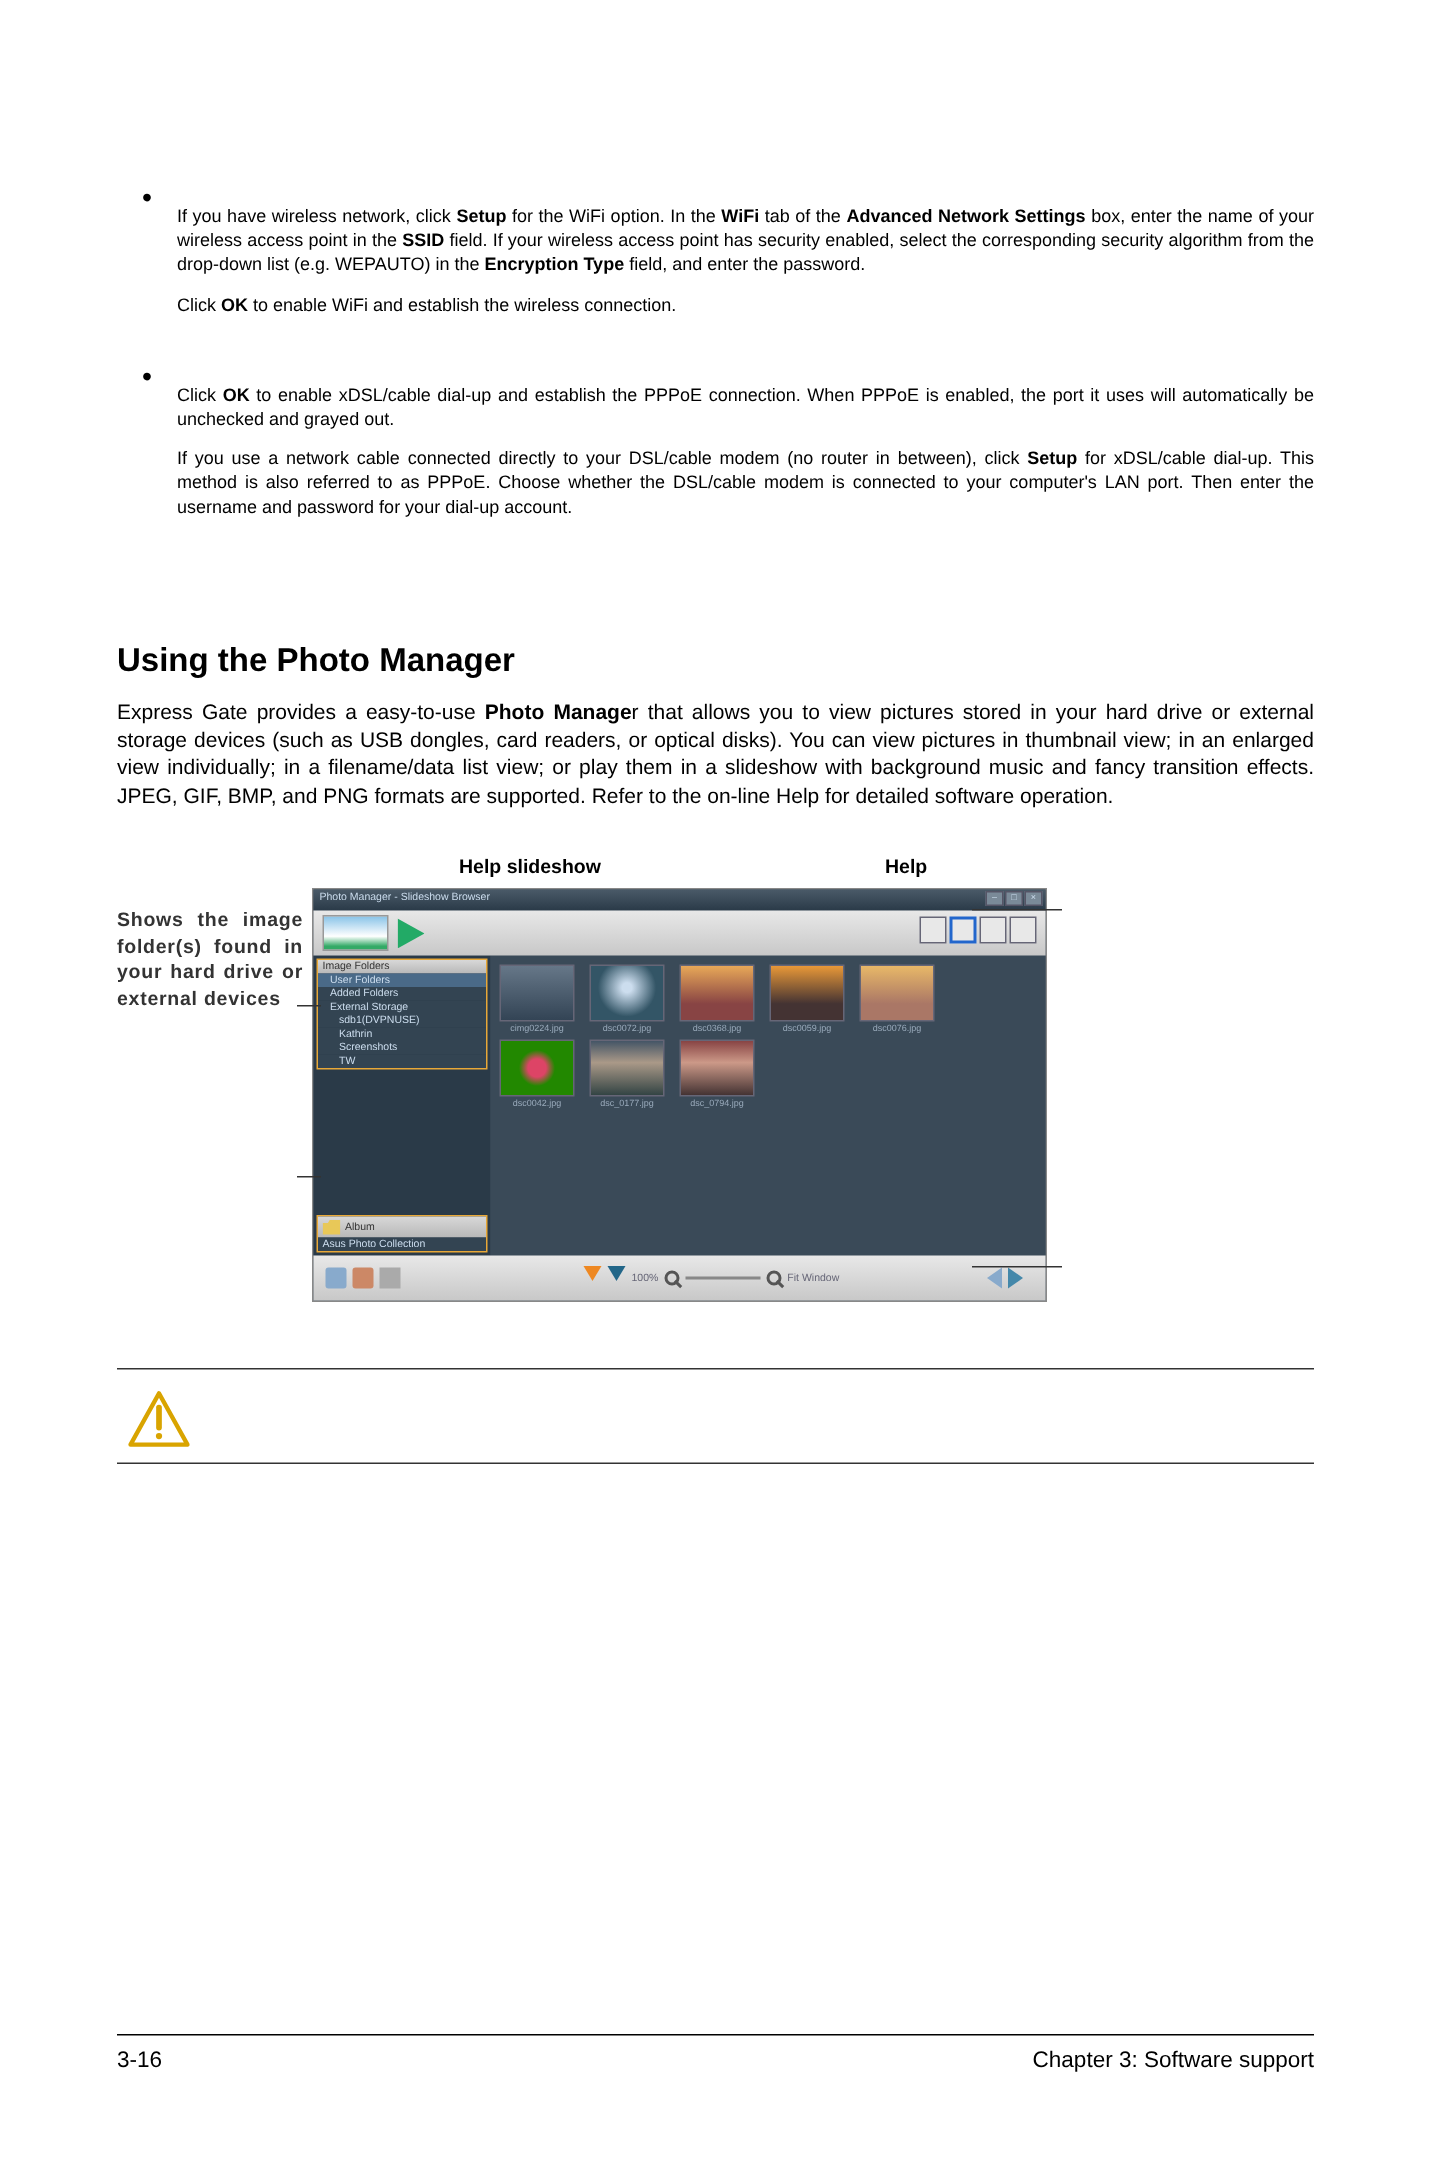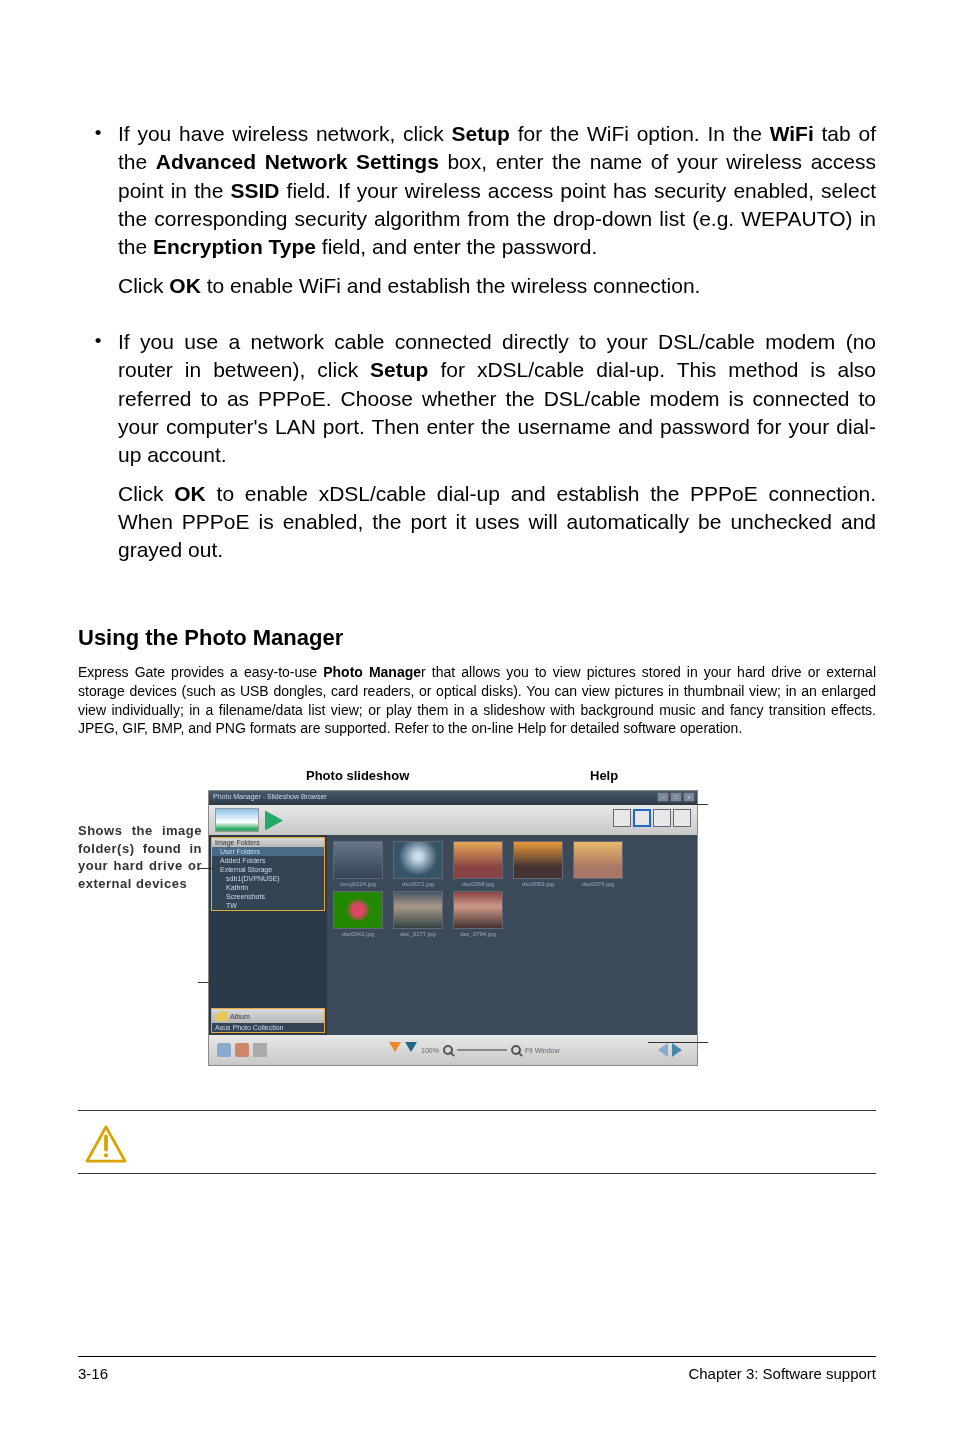--- a/index.html
+++ b/index.html
@@ -21,31 +21,32 @@
       margin-bottom: 18px;
     }
     .bullet {
       width: 40px;
       font-size: 19px;
       padding-top: 2px;
       text-align: center;
     }
     .bullet-content {
       flex: 1;
-      font-size: 21px;
+      font-size: 12px;
       line-height: 1.35;
       text-align: justify;
+      margin-top: 16px;
     }
     .bullet-content p {
       margin-bottom: 10px;
     }
     .section-heading {
       font-size: 22px;
       font-weight: bold;
-      margin-top: 50px;
+      margin-top: 71px;
       margin-bottom: 12px;
     }
     .body-text {
       font-size: 14px;
       line-height: 1.35;
       text-align: justify;
     }
     b { font-weight: bold; }
     
     .diagram-wrap {
@@ -67,21 +68,21 @@
     }
     .left-desc {
       width: 130px;
       font-size: 13px;
       font-weight: bold;
       color: #333;
       line-height: 1.35;
       text-align: justify;
       padding-right: 6px;
     }
-    .left-desc .d1 { margin-top: 32px; letter-spacing: 0.5px; }
+    .left-desc .d1 { margin-top: 12px; letter-spacing: 0.5px; }
     .left-desc .d2 { margin-top: 22px; letter-spacing: 0.5px; }
     .right-desc {
       width: 140px;
       font-size: 13px;
       font-weight: bold;
       color: #333;
       line-height: 1.35;
       padding-left: 10px;
       text-align: justify;
     }
@@ -314,31 +315,31 @@
   <div class="bullet">•</div>
   <div class="bullet-content">
     <p>If you have wireless network, click <b>Setup</b> for the WiFi option. In the <b>WiFi</b> tab of the <b>Advanced Network Settings</b> box, enter the name of your wireless access point in the <b>SSID</b> field. If your wireless access point has security enabled, select the corresponding security algorithm from the drop-down list (e.g. WEPAUTO) in the <b>Encryption Type</b> field, and enter the password.</p>
     <p>Click <b>OK</b> to enable WiFi and establish the wireless connection.</p>
   </div>
 </div>
 
 <div class="bullet-block">
   <div class="bullet">•</div>
   <div class="bullet-content">
+    <p>Click <b>OK</b> to enable xDSL/cable dial-up and establish the PPPoE connection. When PPPoE is enabled, the port it uses will automatically be unchecked and grayed out.</p>
     <p>If you use a network cable connected directly to your DSL/cable modem (no router in between), click <b>Setup</b> for xDSL/cable dial-up. This method is also referred to as PPPoE. Choose whether the DSL/cable modem is connected to your computer's LAN port. Then enter the username and password for your dial-up account.</p>
-    <p>Click <b>OK</b> to enable xDSL/cable dial-up and establish the PPPoE connection. When PPPoE is enabled, the port it uses will automatically be unchecked and grayed out.</p>
   </div>
 </div>
 
 <h2 class="section-heading">Using the Photo Manager</h2>
 <p class="body-text">Express Gate  provides a easy-to-use <b>Photo Manage</b>r that allows you to view pictures stored in your hard drive or external storage devices (such as USB dongles, card readers, or optical disks). You can view pictures in thumbnail view; in an enlarged view individually; in a filename/data list view; or play them in a slideshow with background music and fancy transition effects. JPEG, GIF, BMP, and PNG formats are supported. Refer to the on-line Help for detailed software operation.</p>
 
 <div class="diagram-wrap">
   <div class="top-labels">
-    <span class="top-label-slideshow">Photo slideshow</span>
+    <span class="top-label-slideshow">Help slideshow</span>
     <span class="top-label-help">Help</span>
   </div>
   <div class="mid-row" style="position:relative;">
     <div class="left-desc">
       <div class="d1">Shows the image folder(s) found in your hard drive or external devices</div>
     </div>
 
     <div class="app-window">
       <div class="app-titlebar">
         <span>Photo Manager - Slideshow Browser</span>

